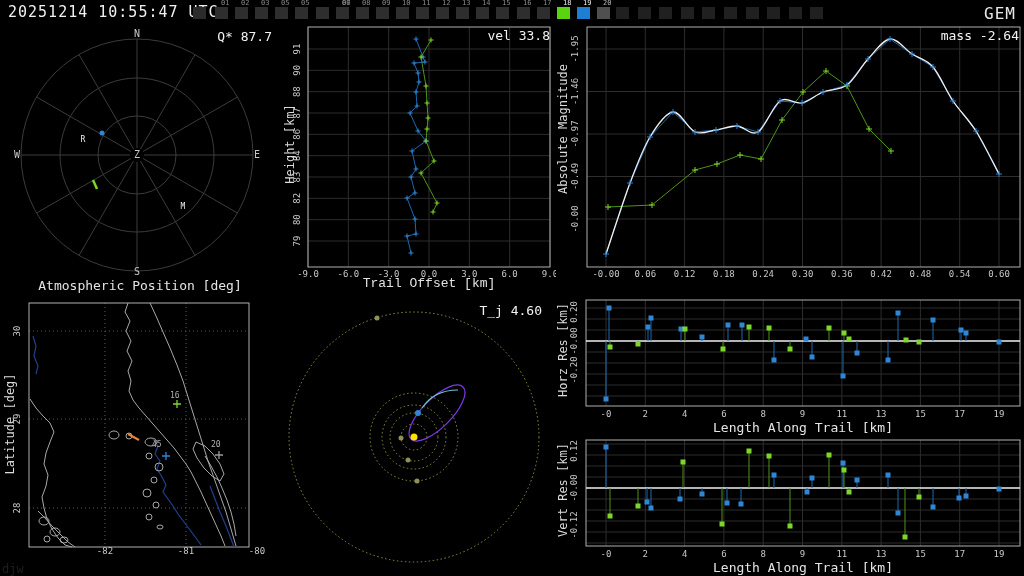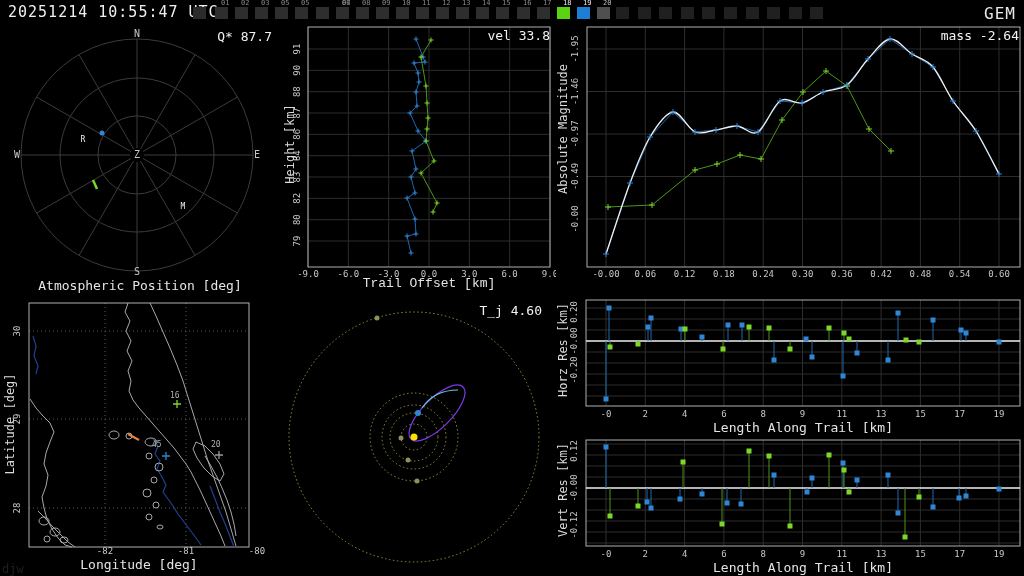--- a/index.html
+++ b/index.html
@@ -298,21 +298,20 @@
       <path d="M215 159H223M219 155V163" stroke="#9a9a9a" stroke-width="1.3" fill="none"></path>
       <text x="211" y="151" fill="#b0b0b0" font-size="8" text-anchor="start">20</text>
       <text x="105" y="258" fill="#c8c8c8" font-size="9" text-anchor="middle">-82</text>
       <text x="186" y="258" fill="#c8c8c8" font-size="9" text-anchor="middle">-81</text>
       <text x="257" y="258" fill="#c8c8c8" font-size="9" text-anchor="middle">-80</text>
       <text x="20" y="35" fill="#c8c8c8" font-size="9" text-anchor="middle" transform="rotate(-90 20 35)">30</text>
       <text x="20" y="123" fill="#c8c8c8" font-size="9" text-anchor="middle" transform="rotate(-90 20 123)">29</text>
       <text x="20" y="212" fill="#c8c8c8" font-size="9" text-anchor="middle" transform="rotate(-90 20 212)">28</text>
     </svg>
   <div class="rlabel" style="left:-90px;top:121px;width:200px;">Latitude [deg]</div>
-  <div class="ptitle" style="left:29px;top:261px;width:220px;">Longitude [deg]</div>
   <div class="wm">djw</div>
 </div>
 
 <div class="panel" style="left:280px;top:296px;width:276px;height:280px;">
   <svg id="orb-svg" width="276" height="280">
       <circle cx="134" cy="141" r="13" fill="none" stroke="#8f8f3f" stroke-width="1" stroke-dasharray="1.5,2.5"></circle>
       <circle cx="134" cy="141" r="24" fill="none" stroke="#8f8f3f" stroke-width="1" stroke-dasharray="1.5,2.5"></circle>
       <circle cx="134" cy="141" r="32" fill="none" stroke="#8f8f3f" stroke-width="1" stroke-dasharray="1.5,2.5"></circle>
       <circle cx="134" cy="141" r="44" fill="none" stroke="#8f8f3f" stroke-width="1" stroke-dasharray="1.5,2.5"></circle>
       <circle cx="134" cy="141" r="125" fill="none" stroke="#8f8f3f" stroke-width="1" stroke-dasharray="1.5,2.5"></circle>

